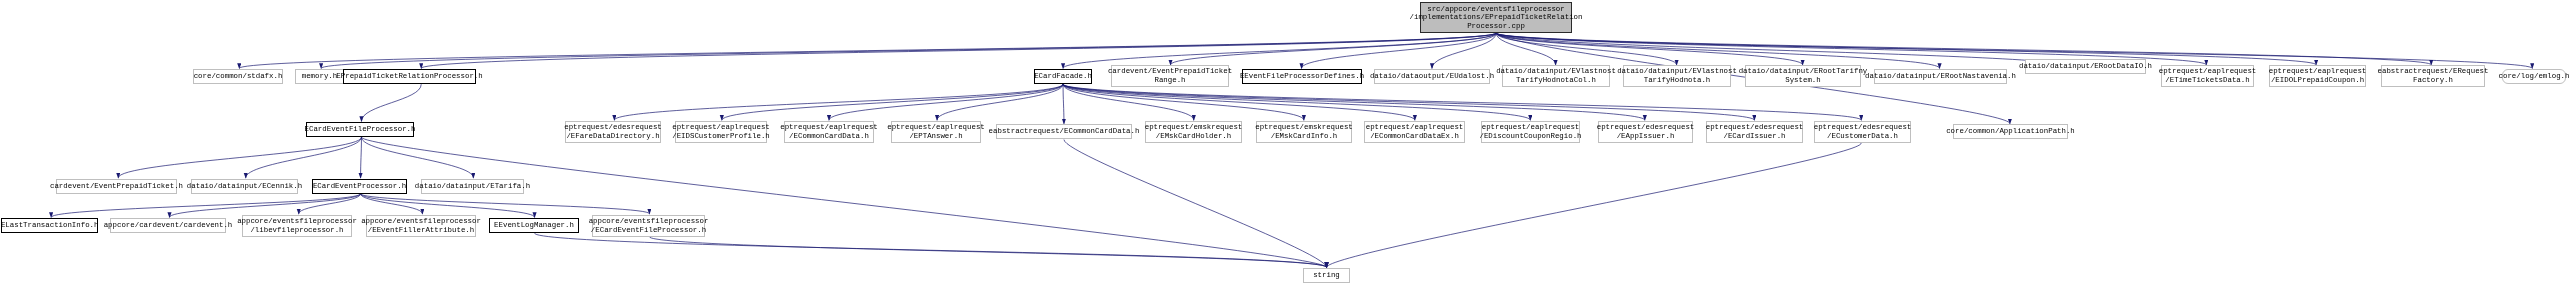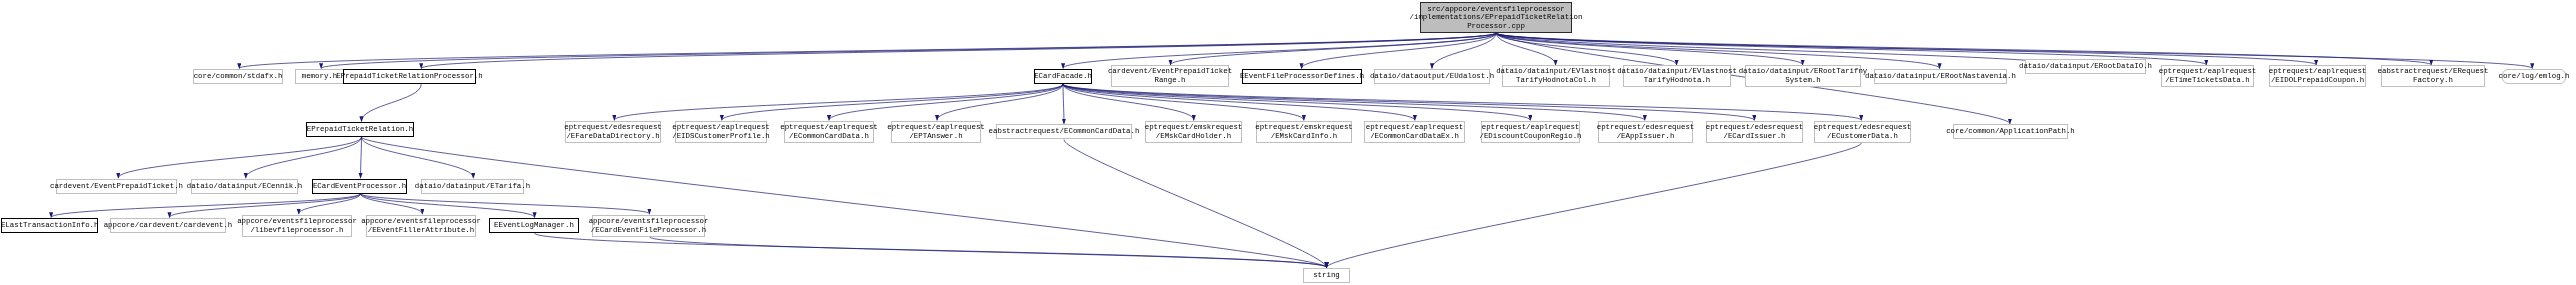--- a/index.html
+++ b/index.html
@@ -119,21 +119,21 @@
 System.h</div>
       <div class="gnode" style="left: 1874px; top: 69px; width: 133px; height: 15.3px; border-color: rgb(191, 191, 191);">dataio/datainput/ERootNastavenia.h</div>
       <div class="gnode" style="left: 2025px; top: 59px; width: 121px; height: 15.3px; border-color: rgb(191, 191, 191);">dataio/datainput/ERootDataIO.h</div>
       <div class="gnode" style="left: 2161px; top: 65px; width: 93px; height: 22.4px; border-color: rgb(191, 191, 191);">eptrequest/eaplrequest
 /ETimeTicketsData.h</div>
       <div class="gnode" style="left: 2269px; top: 65px; width: 97px; height: 22.4px; border-color: rgb(191, 191, 191);">eptrequest/eaplrequest
 /EIDOLPrepaidCoupon.h</div>
       <div class="gnode" style="left: 2381px; top: 65px; width: 104px; height: 22.4px; border-color: rgb(191, 191, 191);">eabstractrequest/ERequest
 Factory.h</div>
       <div class="gnode" style="left: 2502px; top: 69px; width: 64px; height: 15.3px; border-color: rgb(191, 191, 191); border-radius: 6px;">core/log/emlog.h</div>
-      <div class="gnode linked" style="left: 306px; top: 122px; width: 108px; height: 15.3px;">EPrepaidTicketRelation.h</div>
+      <div class="gnode linked" style="left: 306px; top: 122px; width: 108px; height: 15.3px;">ECardEventFileProcessor.h</div>
       <div class="gnode" style="left: 565px; top: 121px; width: 96px; height: 22.4px; border-color: rgb(191, 191, 191);">eptrequest/edesrequest
 /EFareDataDirectory.h</div>
       <div class="gnode" style="left: 675px; top: 121px; width: 92px; height: 22.4px; border-color: rgb(191, 191, 191);">eptrequest/eaplrequest
 /EIDSCustomerProfile.h</div>
       <div class="gnode" style="left: 784px; top: 121px; width: 90px; height: 22.4px; border-color: rgb(191, 191, 191);">eptrequest/eaplrequest
 /ECommonCardData.h</div>
       <div class="gnode" style="left: 891px; top: 121px; width: 90px; height: 22.4px; border-color: rgb(191, 191, 191);">eptrequest/eaplrequest
 /EPTAnswer.h</div>
       <div class="gnode" style="left: 996px; top: 124px; width: 136px; height: 15.3px; border-color: rgb(191, 191, 191);">eabstractrequest/ECommonCardData.h</div>
       <div class="gnode" style="left: 1145px; top: 121px; width: 97px; height: 22.4px; border-color: rgb(191, 191, 191);">eptrequest/emskrequest

